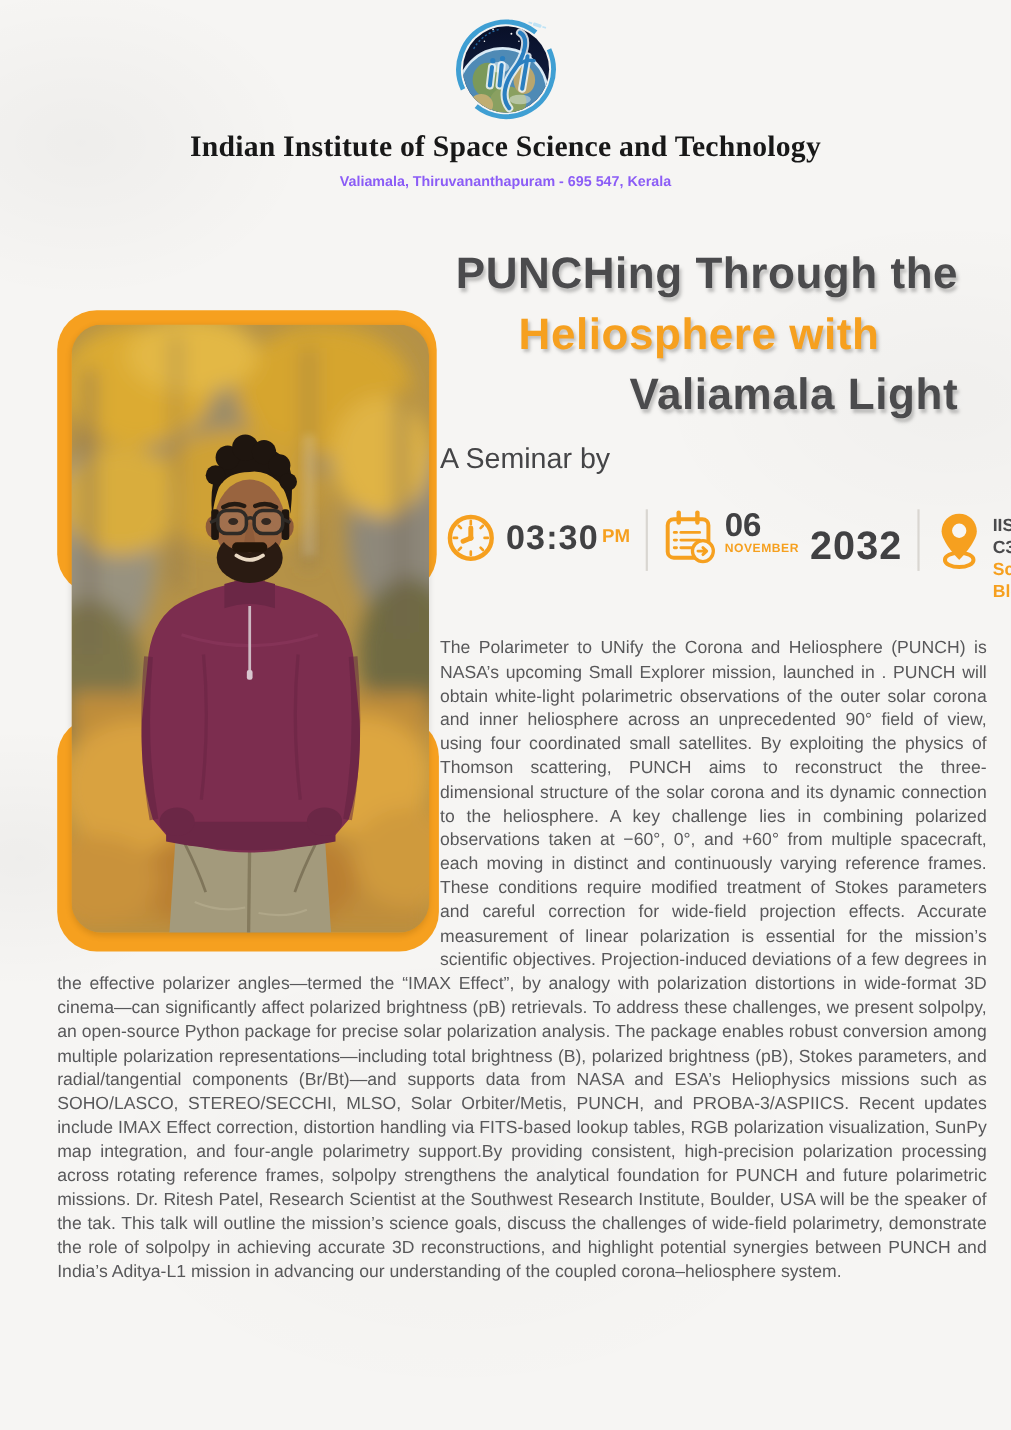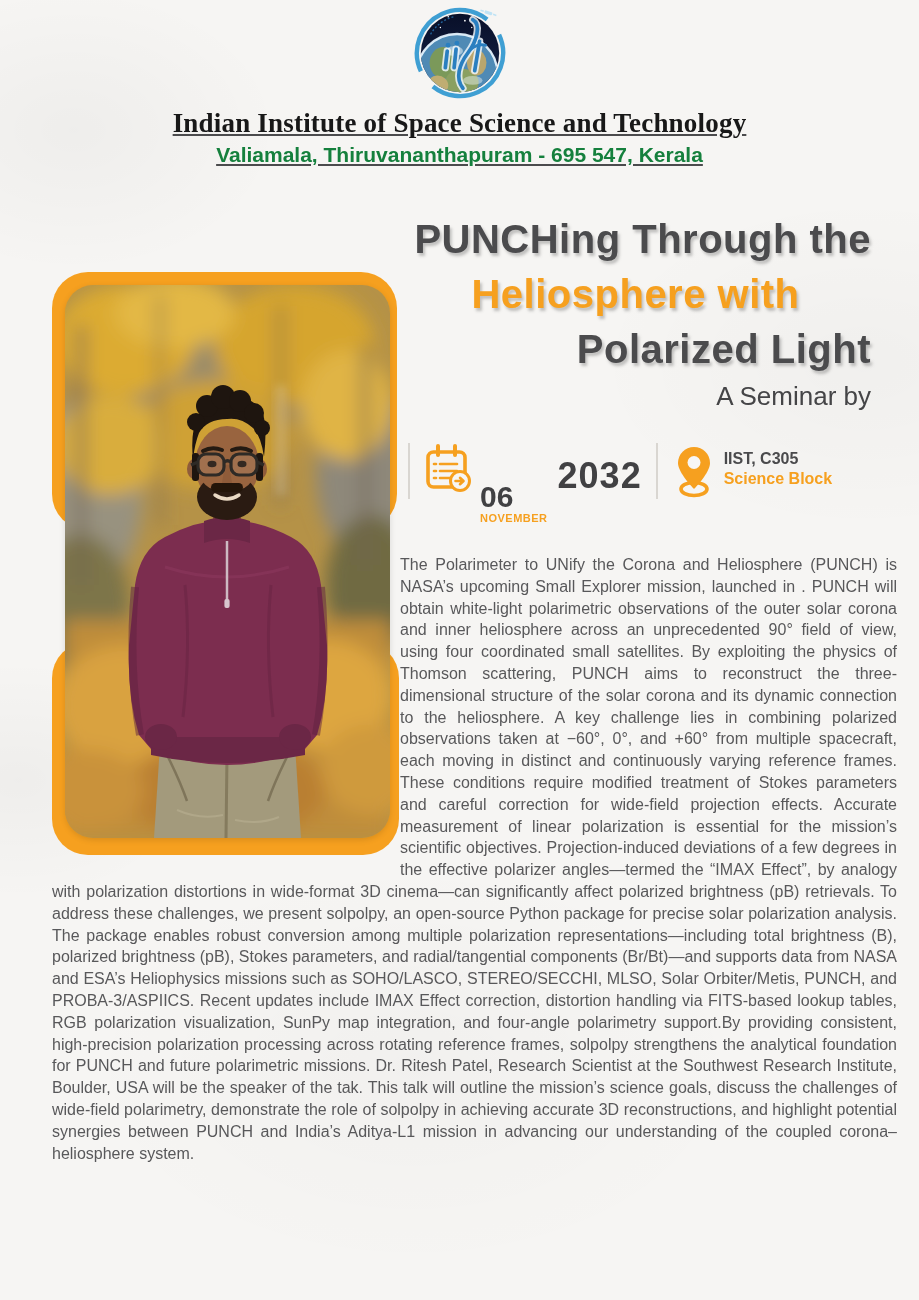--- a/index.html
+++ b/index.html
@@ -14,56 +14,56 @@
     width:919px;height:1300px;overflow:hidden;
     font-family:"Liberation Sans",sans-serif;
     background:
       radial-gradient(ellipse 320px 220px at 8% 10%, rgba(0,0,0,0.03), transparent 65%),
       radial-gradient(ellipse 420px 260px at 94% 28%, rgba(0,0,0,0.025), transparent 65%),
       radial-gradient(ellipse 520px 320px at 45% 82%, rgba(0,0,0,0.02), transparent 65%),
       radial-gradient(ellipse 300px 200px at 2% 60%, rgba(0,0,0,0.03), transparent 60%),
       var(--paper);
     color:var(--dark);
   }
-  .header{text-align:center;padding-top:4px;text-decoration:underline;}
+  .header{text-align:center;padding-top:14px;}
   .logo-wrap{width:98px;height:98px;margin:0 auto;}
   .institute{
     font-family:"Liberation Serif",serif;font-weight:bold;
     font-size:27px;line-height:32px;color:#181818;margin-top:5px;letter-spacing:.2px;
   }
-  .address{font-weight:bold;font-size:21px;line-height:22px;color:#15803d;margin-top:5px;}
+  .address{font-weight:bold;font-size:13px;line-height:22px;color:#8b5cf6;margin-top:5px;}
 
   .main{margin:46px 22px 0 52px;}
 
   
   .photo-float{float:left;width:345px;height:583px;margin:60px 3px 8px 0;position:relative;}
   .frame-top{position:absolute;left:0;top:0;width:345px;height:258px;background:var(--orange);border-radius:36px;}
   .frame-bottom{position:absolute;left:0;top:370px;width:347px;height:213px;background:var(--orange);border-radius:36px;}
   .photo{position:absolute;left:13px;top:13px;width:325px;height:553px;border-radius:28px;overflow:hidden;
          box-shadow:0 2px 6px rgba(0,0,0,.12);}
   .photo svg{display:block;width:100%;height:100%;}
 
   .title{ text-align:right;padding-right:26px;
     font-size:40px;line-height:55px;font-weight:bold;letter-spacing:.5px;color:var(--dark);
     text-shadow:2px 3px 3px rgba(90,90,90,.35);
   }
   .title .accent{color:var(--orange);text-align:center;}
 
-  .speaker{text-align:right;padding-right:26px;margin-top:2px;color:#454547;}
+  .speaker{padding-right:26px;margin-top:12px;color:#454547;}
   .speaker .by{font-size:26px;line-height:34px;font-weight:400;}
   .speaker .name{font-size:26px;line-height:34px;font-weight:bold;}
   .speaker .affil{font-size:21.5px;line-height:31px;color:#4A4A4C;}
   .speaker .affil-wrap{margin-top:4px;}
 
   .info-row{display:flex;align-items:flex-start;gap:10px;margin-top:30px;padding-left:4px;}
   .info-group{display:flex;align-items:flex-start;}
   .v-divider{width:2px;height:56px;background:#D9D6D1;margin:0 4px;flex:0 0 auto;}
   .time-group .time-val{font-size:31px;font-weight:bold;letter-spacing:1px;color:#414143;margin:8px 0 0 8px;}
   .time-group .meridiem{font-size:17px;font-weight:bold;color:var(--orange);margin:15px 0 0 3px;}
-  .date-col{margin-left:6px;margin-top:39px;}
+  .date-col{margin-left:6px;}
   .date-day{font-size:30px;font-weight:bold;color:#414143;line-height:30px;}
   .date-month{font-size:11px;font-weight:bold;color:var(--orange);letter-spacing:.5px;line-height:12px;}
   .date-year{font-size:36px;font-weight:bold;color:#414143;margin:12px 0 0 10px;letter-spacing:1px;}
   .venue-col{margin:6px 0 0 8px;}
   .venue-room{font-size:16px;font-weight:bold;color:#4A4A4C;line-height:20px;}
   .venue-building{font-size:16px;font-weight:bold;color:var(--orange);line-height:20px;}
 
   .abstract{
     margin-top:30px;font-size:16px;line-height:21.8px;
     text-align:justify;color:var(--body-text);
@@ -232,28 +232,50 @@
             <path d="M192 177 L199 180" fill="none"></path>
           </g>
         </g>
       </svg>
     </div>
   </div>
 
   <div class="title">
     <div>PUNCHing Through the</div>
     <div class="accent">Heliosphere with</div>
-    <div>Polarized Light</div>
+    <div>Valiamala Light</div>
   </div>
 
   <div class="speaker">
     <div class="by">A Seminar by</div>
   </div>
 
   <div class="info-row">
+    <div class="info-group time-group">
+      <svg class="icon" width="48" height="48" viewBox="0 0 48 48">
+        <circle cx="24" cy="26" r="19" fill="none" stroke="#F6A01F" stroke-width="4"></circle>
+        <g stroke="#F6A01F" stroke-width="2.4" stroke-linecap="round">
+          <path d="M24 10.5 L24 13.5"></path>
+            <path d="M24 38.5 L24 41.5"></path>
+          <path d="M8.5 26 L11.5 26"></path>
+            <path d="M36.5 26 L39.5 26"></path>
+          <path d="M13 15 L15.1 17.1"></path>
+            <path d="M35 15 L32.9 17.1"></path>
+          <path d="M13 37 L15.1 34.9"></path>
+            <path d="M35 37 L32.9 34.9"></path>
+        </g>
+        <g stroke="#F6A01F" stroke-width="4.5" stroke-linecap="round">
+          <path d="M24 26 L24 17"></path>
+            <path d="M24 26 L17 29"></path>
+        </g>
+        <circle cx="24" cy="26" r="2.4" fill="#F6A01F"></circle>
+      </svg>
+      <span class="time-val">03:30</span>
+      <span class="meridiem">PM</span>
+    </div>
 
     <div class="v-divider"></div>
 
     <div class="info-group date-group">
       <svg class="icon" width="50" height="52" viewBox="0 0 50 52">
         <rect x="4" y="9" width="37" height="35" rx="5.5" fill="none" stroke="#F6A01F" stroke-width="3.6"></rect>
         <path d="M14 3 L14 12" stroke="#F6A01F" stroke-width="4" stroke-linecap="round"></path>
         <path d="M31 3 L31 12" stroke="#F6A01F" stroke-width="4" stroke-linecap="round"></path>
         <g stroke="#F6A01F" stroke-width="2.6" stroke-linecap="round">
           <path d="M10 21 L12 21"></path>

